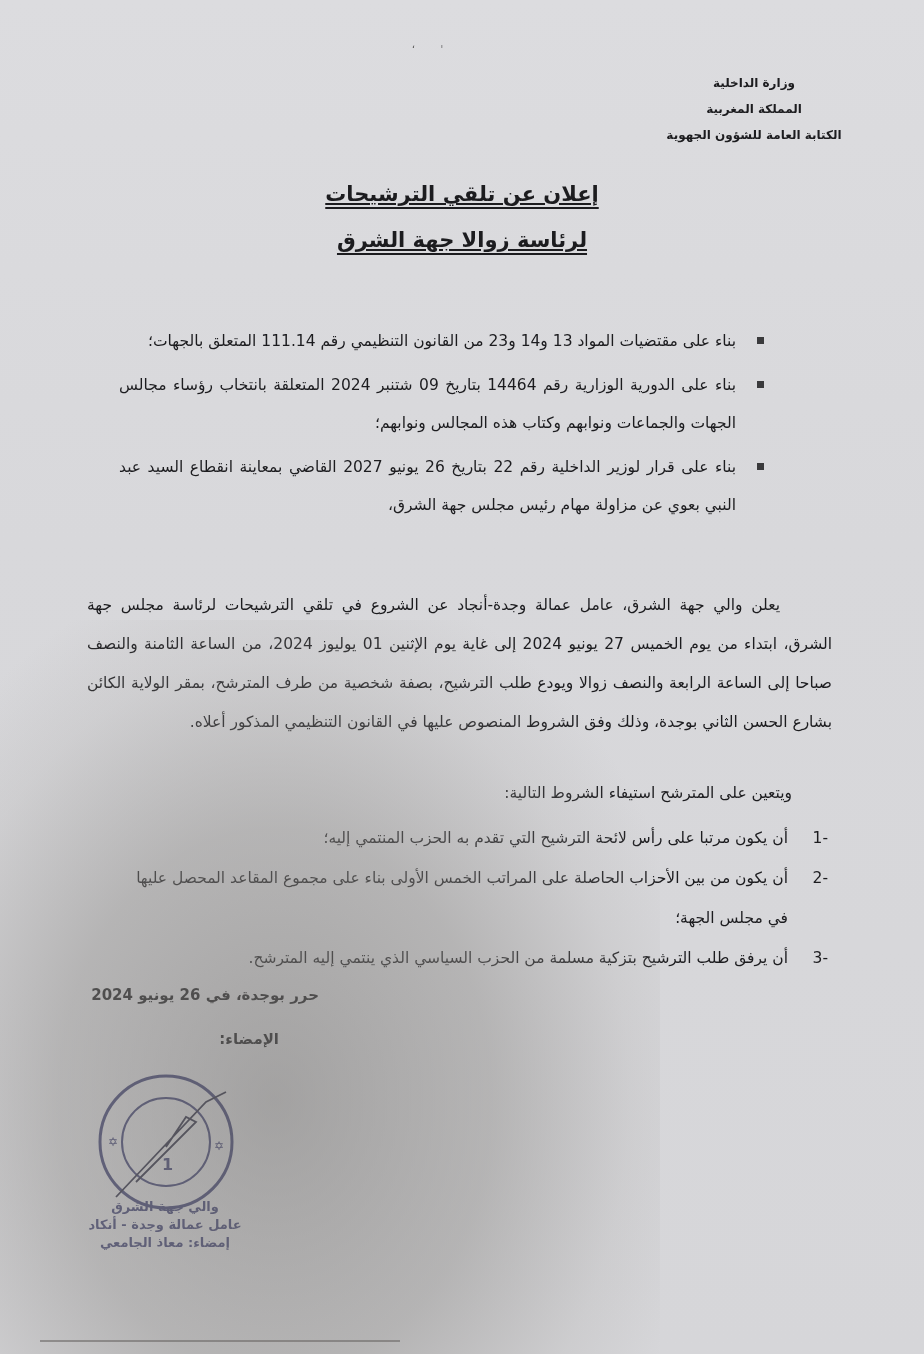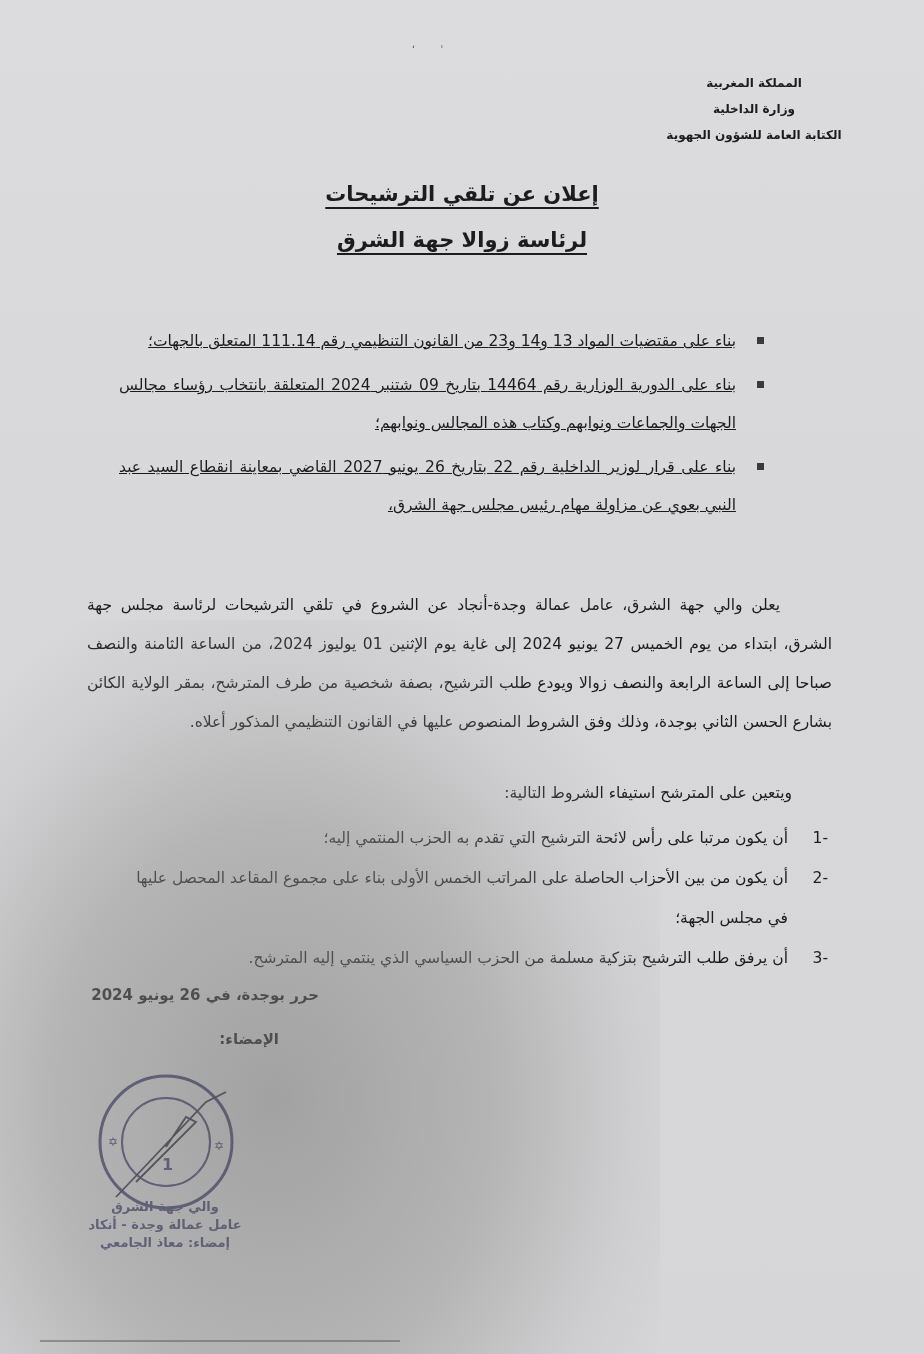--- a/index.html
+++ b/index.html
@@ -23,28 +23,28 @@
     background: #6a6866; opacity: .6;
   }
   .rtl { direction: rtl; unicode-bidi: embed; }
   .header-block {
     position: absolute; right: 60px; top: 70px; width: 220px;
     text-align: center; font-size: 12px; line-height: 26px; font-weight: bold;
   }
   .header-block div { white-space: nowrap; }
   .title {
     position: absolute; left: 0; right: 0; text-align: center;
-    font-size: 21px; font-weight: bold;
+    font-size: 21px; font-weight: bold; text-decoration: underline;
   }
   .title span { text-decoration: underline; text-underline-offset: 6px; }
   .title-1 { top: 182px; }
   .title-2 { top: 228px; }
   .bullets {
     position: absolute; right: 160px; top: 322px; width: 645px;
-    font-size: 15.5px; line-height: 38px; text-decoration: underline;
+    font-size: 15.5px; line-height: 38px;
   }
   .bullet { position: relative; margin-bottom: 6px; padding-right: 28px; text-align: justify; }
   .bullet .sq {
     position: absolute; right: 0; top: 15px; width: 7px; height: 7px; background: #3a3a3c;
   }
   .body-para {
     position: absolute; right: 92px; top: 586px; width: 745px;
     font-size: 15.5px; line-height: 39px; text-align: justify;
   }
   .body-para p { margin: 0; text-indent: 52px; }
@@ -72,22 +72,22 @@
   }
   .marks { position: absolute; left: 380px; top: 44px; font-size: 10px; color: #555; margin-left: 32px; }
 </style>
 </head>
 <body>
 
 <div class="paper"></div>
 <div class="marks">ʻ&nbsp;&nbsp;&nbsp;&nbsp;&nbsp;&nbsp;&nbsp;&nbsp;ˈ</div>
 
 <div class="header-block rtl">
+  <div>وزارة الداخلية</div>
   <div>المملكة المغربية</div>
-  <div>وزارة الداخلية</div>
   <div>الكتابة العامة للشؤون الجهوية</div>
 </div>
 
 <div class="title title-1 rtl">
   <span>إعلان عن تلقي الترشيحات</span>
 </div>
 <div class="title title-2 rtl">
   <span>لرئاسة زوالا جهة الشرق</span>
 </div>
 

